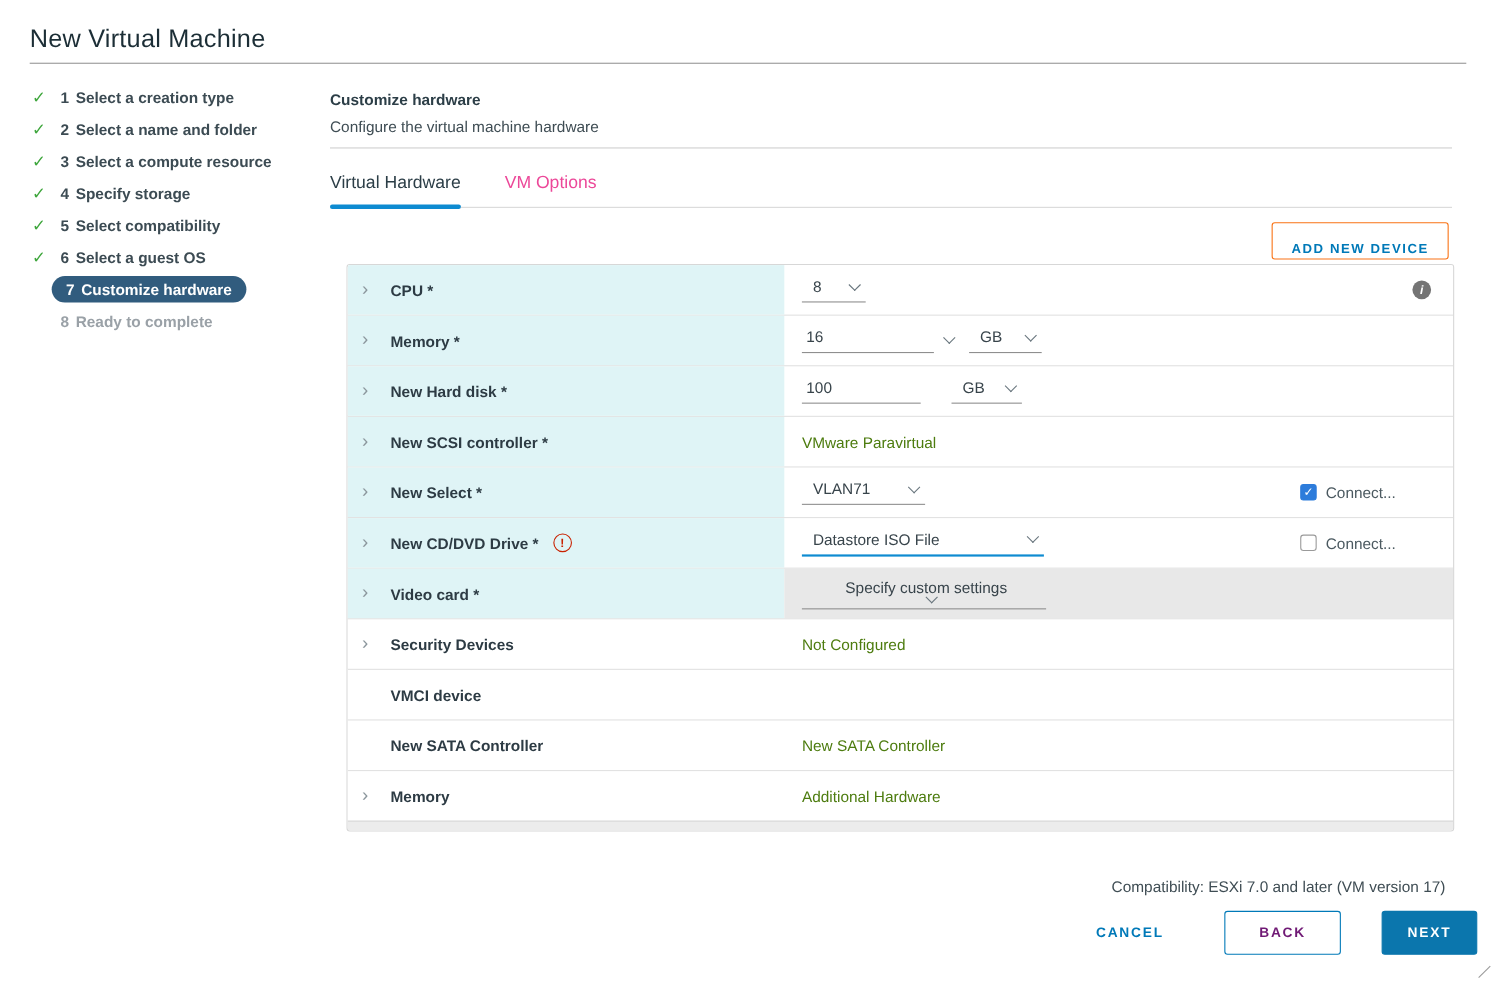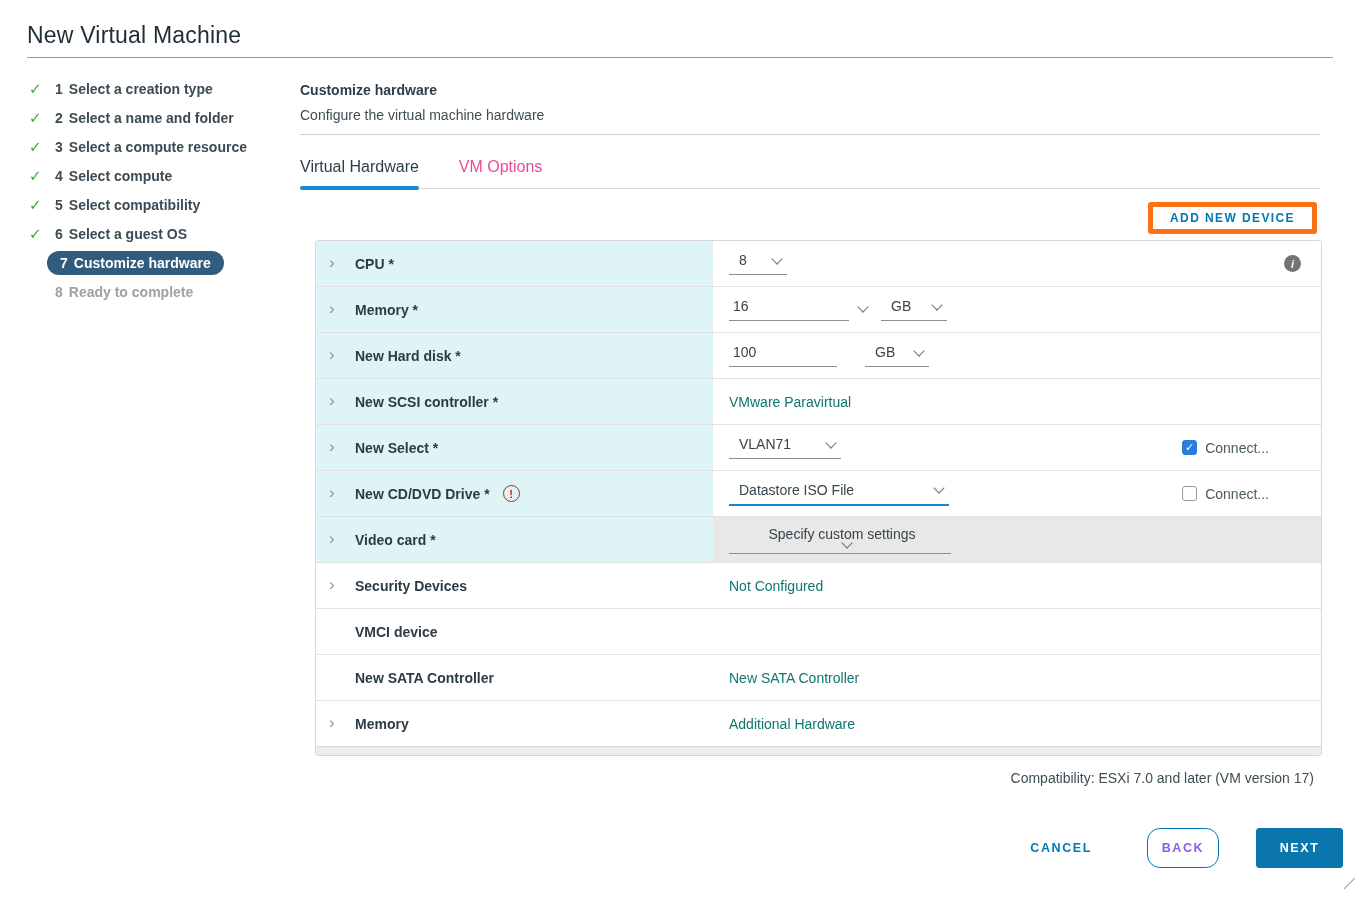--- a/index.html
+++ b/index.html
@@ -29,22 +29,22 @@
   .sec-heading{font-weight:700;font-size:14px;color:#2c3e47;margin-top:4px;}
   .sec-sub{font-size:14px;color:#3f4d54;margin-top:9px;}
   .sec-rule{margin-top:11px;width:1020px;height:1px;background:#cfcfcf;}
   
   .tabs{position:absolute;top:80px;left:0;width:1020px;border-bottom:1px solid #d9d9d9;}
   .tab{display:inline-block;position:relative;font-size:16px;color:#2c3e47;padding-bottom:12px;margin-right:36px;cursor:pointer;}
   .tab.inactive{color:#ec4899;}
   .tab.active::after{content:"";position:absolute;left:0;right:0;bottom:-2px;height:4px;background:#0e8bd1;border-radius:2px;}
   
   .add-btn{
-    position:absolute;top:124px;right:27px;height:32px;padding:0 17px;
-    background:#ffffff;border:5px solid #f97316;border-radius:3px;color:#0079b8;
+    position:absolute;top:124px;right:27px;height:16px;padding:16px 17px;
+    background:#ffffff;border:1px solid #f97316;border-radius:3px;color:#0079b8;
     font-family:inherit;font-size:12px;font-weight:700;letter-spacing:1.4px;cursor:pointer;
   }
   
   .hw-table{position:absolute;top:162px;left:15px;width:1005px;border:1px solid #d7d7d7;border-radius:3px;overflow:hidden;background:#fff;}
   .hw-row{display:flex;height:45px;background:#ffffff;}
   .hw-row + .hw-row{border-top:1px solid #e2e2e2;}
   .cell-label{flex:0 0 397px;width:397px;display:flex;align-items:center;padding-left:13px;box-sizing:border-box;}
   .cell-label.tinted{background:#dff4f6;}
   .row-caret{width:26px;flex:0 0 26px;color:#8b969c;font-size:17px;line-height:1;padding-bottom:3px;cursor:pointer;}
   .row-label{font-weight:700;color:#2d3b44;font-size:14px;white-space:nowrap;}
@@ -60,21 +60,21 @@
     border-bottom:1px solid #8f8f8f;padding:0 6px 6px 10px;box-sizing:border-box;cursor:pointer;
   }
   .ctl-select.focused{border-bottom:2px solid #0e8bd1;gap:24px;}
   .sel-val{font-size:14px;color:#38444b;white-space:nowrap;}
   .chev{width:7px;height:7px;border-right:1.6px solid #68757d;border-bottom:1.6px solid #68757d;transform:rotate(45deg);display:inline-block;flex:0 0 7px;margin-left:10px;margin-top:-3px;}
   .lone-chev{margin:0 6px 6px 10px;cursor:pointer;}
   .ctl-input{
     border:none;border-bottom:1px solid #8f8f8f;background:transparent;outline:none;
     font-family:inherit;font-size:14px;color:#38444b;padding:0 2px 6px 4px;box-sizing:border-box;
   }
-  .ctl-text{color:#0f766e;font-size:14px;}
+  .ctl-text{color:#4d7c0f;font-size:14px;}
   
   .hw-row[data-row="cpu"] .ctl-select{width:58px;}
   .hw-row[data-row="memory"] .ctl-input{width:120px;}
   .hw-row[data-row="memory"] .ctl-select{width:66px;margin-left:8px;}
   .hw-row[data-row="hard-disk"] .ctl-input{width:108px;}
   .hw-row[data-row="hard-disk"] .ctl-select{width:64px;margin-left:28px;}
   .hw-row[data-row="network"] .ctl-select{width:112px;}
   .hw-row[data-row="cddvd"] .ctl-select{width:220px;}
   .hw-row[data-row="video"] .ctl-select{width:222px;flex-direction:column;}
   
@@ -86,25 +86,25 @@
     font-size:11px;font-weight:700;font-style:italic;display:flex;align-items:center;justify-content:center;cursor:pointer;
   }
   .checkbox{
     width:15px;height:15px;border:1px solid #9a9a9a;border-radius:3px;background:#fff;box-sizing:border-box;
     display:flex;align-items:center;justify-content:center;cursor:pointer;color:transparent;font-size:11px;
   }
   .checkbox.checked{background:#2d7cdb;border-color:#2d7cdb;color:#ffffff;font-weight:700;}
   .cb-label{color:#4b5960;font-size:14px;}
   .table-strip{height:8px;background:#ececec;border-top:1px solid #d9d9d9;}
   
-  .compat{position:absolute;top:692px;right:30px;font-size:14px;color:#3f4d54;}
+  .compat{position:absolute;top:720px;right:30px;font-size:14px;color:#3f4d54;}
   .footer-btns{position:absolute;top:750px;right:1px;display:flex;align-items:center;gap:23px;}
   .footer-btns button{font-family:inherit;font-size:12.5px;font-weight:700;letter-spacing:1.6px;cursor:pointer;}
   .btn-link{background:transparent;border:none;color:#0079b8;margin-right:30px;padding:0 2px;}
-  .btn-outline{background:#ffffff;border:1px solid #0079b8;border-radius:13px;color:#8b5cf6;width:72px;height:40px;margin-right:14px;}
+  .btn-outline{background:#ffffff;border:1px solid #0079b8;border-radius:3px;color:#701a75;width:106px;height:40px;margin-right:14px;}
   .btn-primary{background:#0b76ad;border:1px solid #0b76ad;border-radius:3px;color:#ffffff;width:87px;height:40px;}
   
   .resize-handle{position:absolute;right:5px;bottom:7px;width:14px;height:14px;cursor:nwse-resize;}
   .resize-handle::before{content:"";position:absolute;left:0;top:6px;width:15px;height:1px;background:#9a9a9a;transform:rotate(-45deg);}
 </style>
 </head>
 <body>
 
 <h1 class="dialog-title">New Virtual Machine</h1>
 <div class="title-rule"></div>
@@ -117,21 +117,21 @@
     <div class="step complete">
       <span class="step-check">✓</span>
       <span class="step-text"><span class="step-num">2</span><span>Select a name and folder</span></span>
     </div>
     <div class="step complete">
       <span class="step-check">✓</span>
       <span class="step-text"><span class="step-num">3</span><span>Select a compute resource</span></span>
     </div>
     <div class="step complete">
       <span class="step-check">✓</span>
-      <span class="step-text"><span class="step-num">4</span><span>Select compute</span></span>
+      <span class="step-text"><span class="step-num">4</span><span>Specify storage</span></span>
     </div>
     <div class="step complete">
       <span class="step-check">✓</span>
       <span class="step-text"><span class="step-num">5</span><span>Select compatibility</span></span>
     </div>
     <div class="step complete">
       <span class="step-check">✓</span>
       <span class="step-text"><span class="step-num">6</span><span>Select a guest OS</span></span>
     </div>
     <div class="step active">

